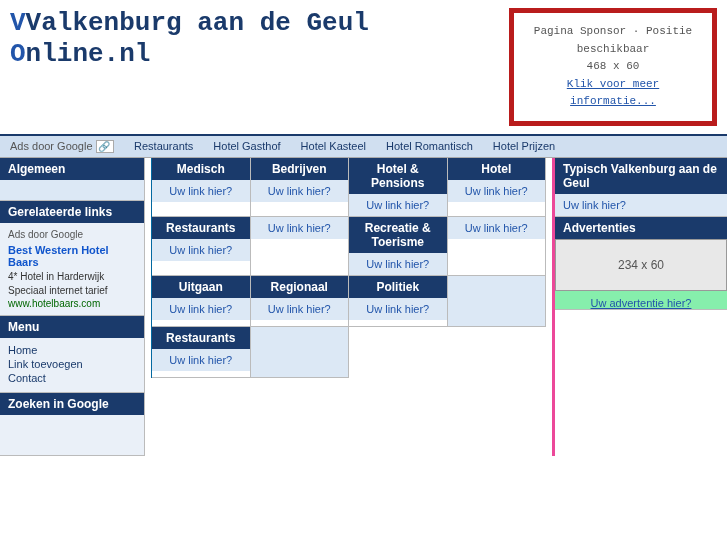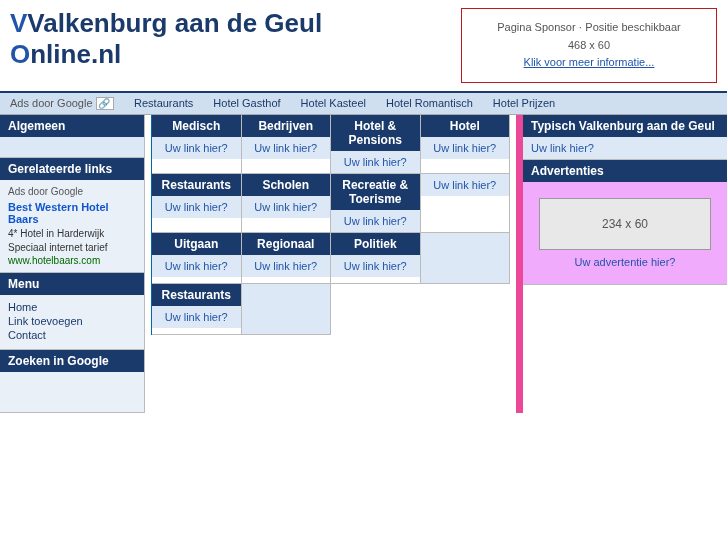--- a/index.html
+++ b/index.html
@@ -1,22 +1,22 @@
 <!DOCTYPE html>
 <html><head>
   <meta charset="utf-8">
   <style>
     * { margin: 0; padding: 0; box-sizing: border-box; }
     body { font-family: Arial, sans-serif; font-size: 12px; background: #fff; width: 727px; }
 
     
-    .header { display: flex; align-items: flex-start; padding: 8px 10px; border-bottom: 2px solid #1a3a6b; }
+    .header { display: flex; align-items: flex-start; padding: 8px 10px; border-bottom: 2px solid #1a3a6b; font-family: Liberation Mono, monospace; }
     .logo { flex: 0 0 auto; }
     .logo-text { font-size: 26px; font-weight: bold; color: #1a3a6b; line-height: 1.2; }
-    .sponsor-box { margin-left: auto; border: 1px solid #b91c1c; width: 256px; text-align: center; padding: 10px 19px; font-size: 11px; color: #555; line-height: 1.6; }
+    .sponsor-box { margin-left: auto; border: 5px solid #b91c1c; width: 208px; text-align: center; padding: 10px 19px; font-size: 11px; color: #555; line-height: 1.6; }
     .sponsor-link { color: #2255aa; text-decoration: underline; cursor: pointer; }
 
     
     .navbar { background: #d0dff0; padding: 4px 10px; display: flex; align-items: center; gap: 20px; font-size: 11px; border-bottom: 1px solid #aaa; }
     .navbar-ads { color: #555; display: flex; align-items: center; gap: 3px; }
     .navbar a { color: #1a3a6b; text-decoration: none; }
 
     
     .main { display: flex; gap: 6px; }
 
@@ -34,29 +34,29 @@
 
     
     .content { flex: 1; }
     .content-grid { display: grid; grid-template-columns: 1fr 1fr 1fr 1fr; border-left: 1px solid #0369a1; text-align: center; }
     .cat-block { border-bottom: 1px solid #bbb; border-right: 1px solid #bbb; }
     .cat-header { background: #1a3a6b; color: #fff; padding: 4px 8px; font-size: 12px; font-weight: bold; }
     .cat-body { background: #dce8f5; padding: 5px 8px; font-size: 11px; color: #2255aa; }
     .cat-body a { color: #2255aa; text-decoration: none; }
 
     
-    .right-sidebar { width: 211px; flex-shrink: 0; border-left: 7px solid #ec4899; }
+    .right-sidebar { width: 175px; flex-shrink: 0; border-left: 3px solid #ec4899; }
     .right-section { border-bottom: 1px solid #bbb; }
     .right-header { background: #1a3a6b; color: #fff; padding: 4px 8px; font-size: 12px; font-weight: bold; }
     .right-body { background: #dce8f5; padding: 5px 8px; font-size: 11px; color: #2255aa; }
     .right-body a { color: #2255aa; text-decoration: none; }
 
-    .ad-box { background: #f0abfc; padding: 16px; text-align: center; }
+    .ad-box { background: #86efac; padding: 0; text-align: center; }
     .ad-inner { border: 1px solid #999; background: #e8e8e8; padding: 18px 10px; font-size: 12px; color: #555; margin-bottom: 6px; }
-    .ad-link { color: #2255aa; font-size: 11px; }
+    .ad-link { color: #2255aa; font-size: 11px; text-decoration: underline; }
 
     
     .algemeen-body { background: #dce8f5; padding: 5px 8px; min-height: 20px; }
 
     
     .google-icon { display: inline-block; font-size: 10px; border: 1px solid #aaa; padding: 0 2px; color: #555; background: #fff; cursor: pointer; }
   </style>
 </head>
 <body>
 
@@ -162,21 +162,20 @@
         </div>
       </div>
 
       <div class="cat-block">
         <div class="cat-header">Restaurants</div>
         <div class="cat-body">
           <a href="#">Uw link hier?</a>
         </div>
       </div>
       <div class="cat-block">
-        <div class="cat-header">Scholen</div>
         <div class="cat-body">
           <a href="#">Uw link hier?</a>
         </div>
       </div>
 
       <div class="cat-block">
         <div class="cat-header">Recreatie &amp; Toerisme</div>
         <div class="cat-body">
           <a href="#">Uw link hier?</a>
         </div>

